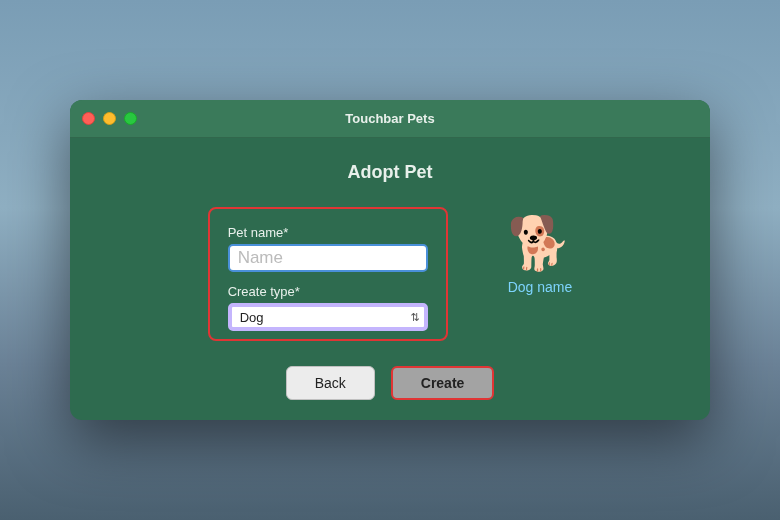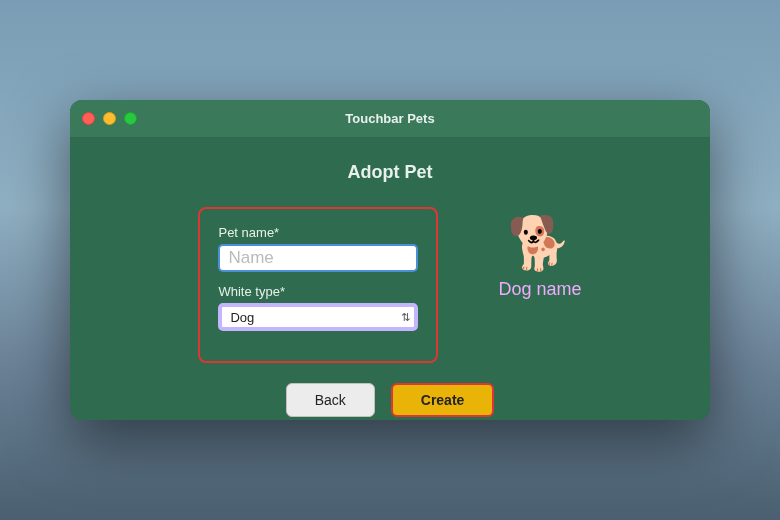--- a/index.html
+++ b/index.html
@@ -79,21 +79,21 @@
       display: flex;
       align-items: flex-start;
       gap: 60px;
       width: 100%;
       justify-content: center;
     }
 
     .form-section {
       border: 2.5px solid #e03535;
       border-radius: 8px;
-      padding: 16px 18px 30px;
+      padding: 16px 18px 8px;
       display: flex;
       flex-direction: column;
       gap: 12px;
       min-width: 220px;
     }
 
     .field-label {
       font-size: 13px;
       color: #e8f0eb;
       margin-bottom: 4px;
@@ -153,22 +153,22 @@
       gap: 10px;
       padding-top: 10px;
     }
 
     .dog-emoji {
       font-size: 52px;
       line-height: 1;
     }
 
     .dog-label {
-      font-size: 18px;
-      color: #f0abfc;
+      font-size: 14px;
+      color: #7dd3fc;
     }
 
     .button-row {
       display: flex;
       gap: 16px;
       margin-top: auto;
       padding-top: 20px;
       justify-content: space-between;
     }
 
@@ -182,21 +182,21 @@
       background: #f0f0f0;
       color: #222;
     }
 
     .btn-back {
       background: #ececec;
       border: 1px solid #c0c0c0;
     }
 
     .btn-create {
-      background: #eab308;
+      background: #a3a3a3;
       border: 2.5px solid #e03535;
       font-weight: 600;
     }
 
     
     body {
       background: linear-gradient(180deg, #7a9db5 0%, #8fafc2 40%, #6b8297 70%, #4a6070 100%);
     }
   </style>
 </head>
@@ -220,21 +220,21 @@
     <div class="main-row">
 
       <div class="form-section">
 
         <div>
           <div class="field-label">Pet name*</div>
           <input type="text" class="text-input" placeholder="Name" style="">
         </div>
 
         <div>
-          <div class="field-label">White type*</div>
+          <div class="field-label">Create type*</div>
           <div class="select-wrapper">
             <select class="select-input">
               <option>Dog</option>
               <option>Cat</option>
               <option>Bird</option>
               <option>Rabbit</option>
               <option>Hamster</option>
             </select>
           </div>
         </div>

